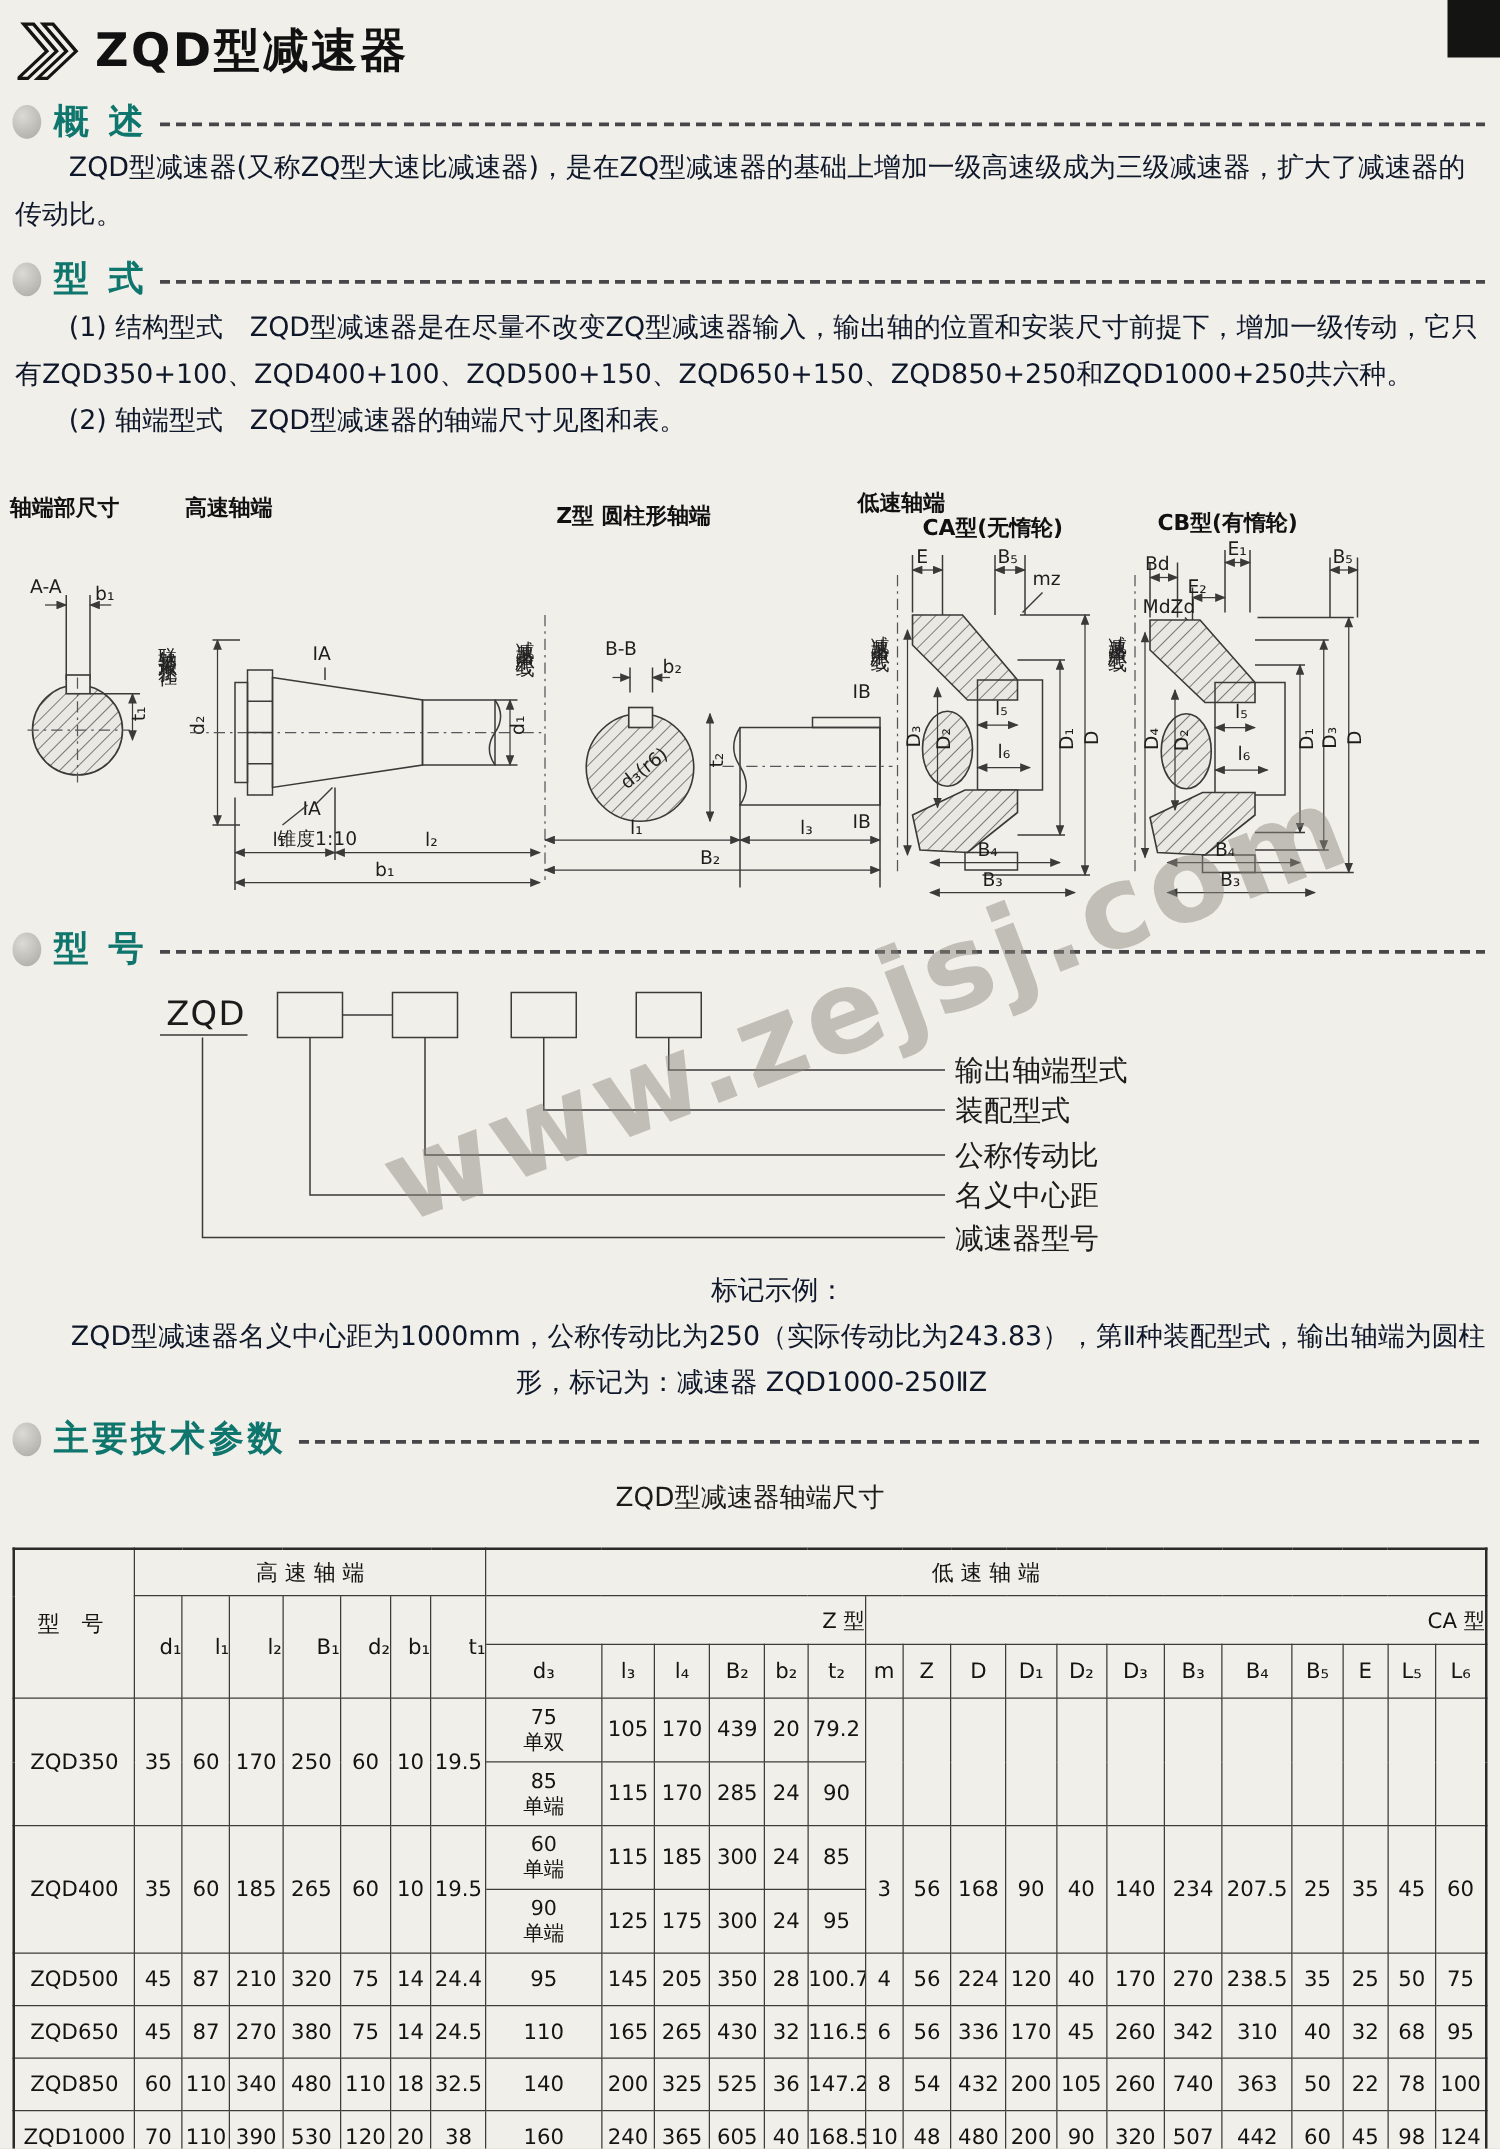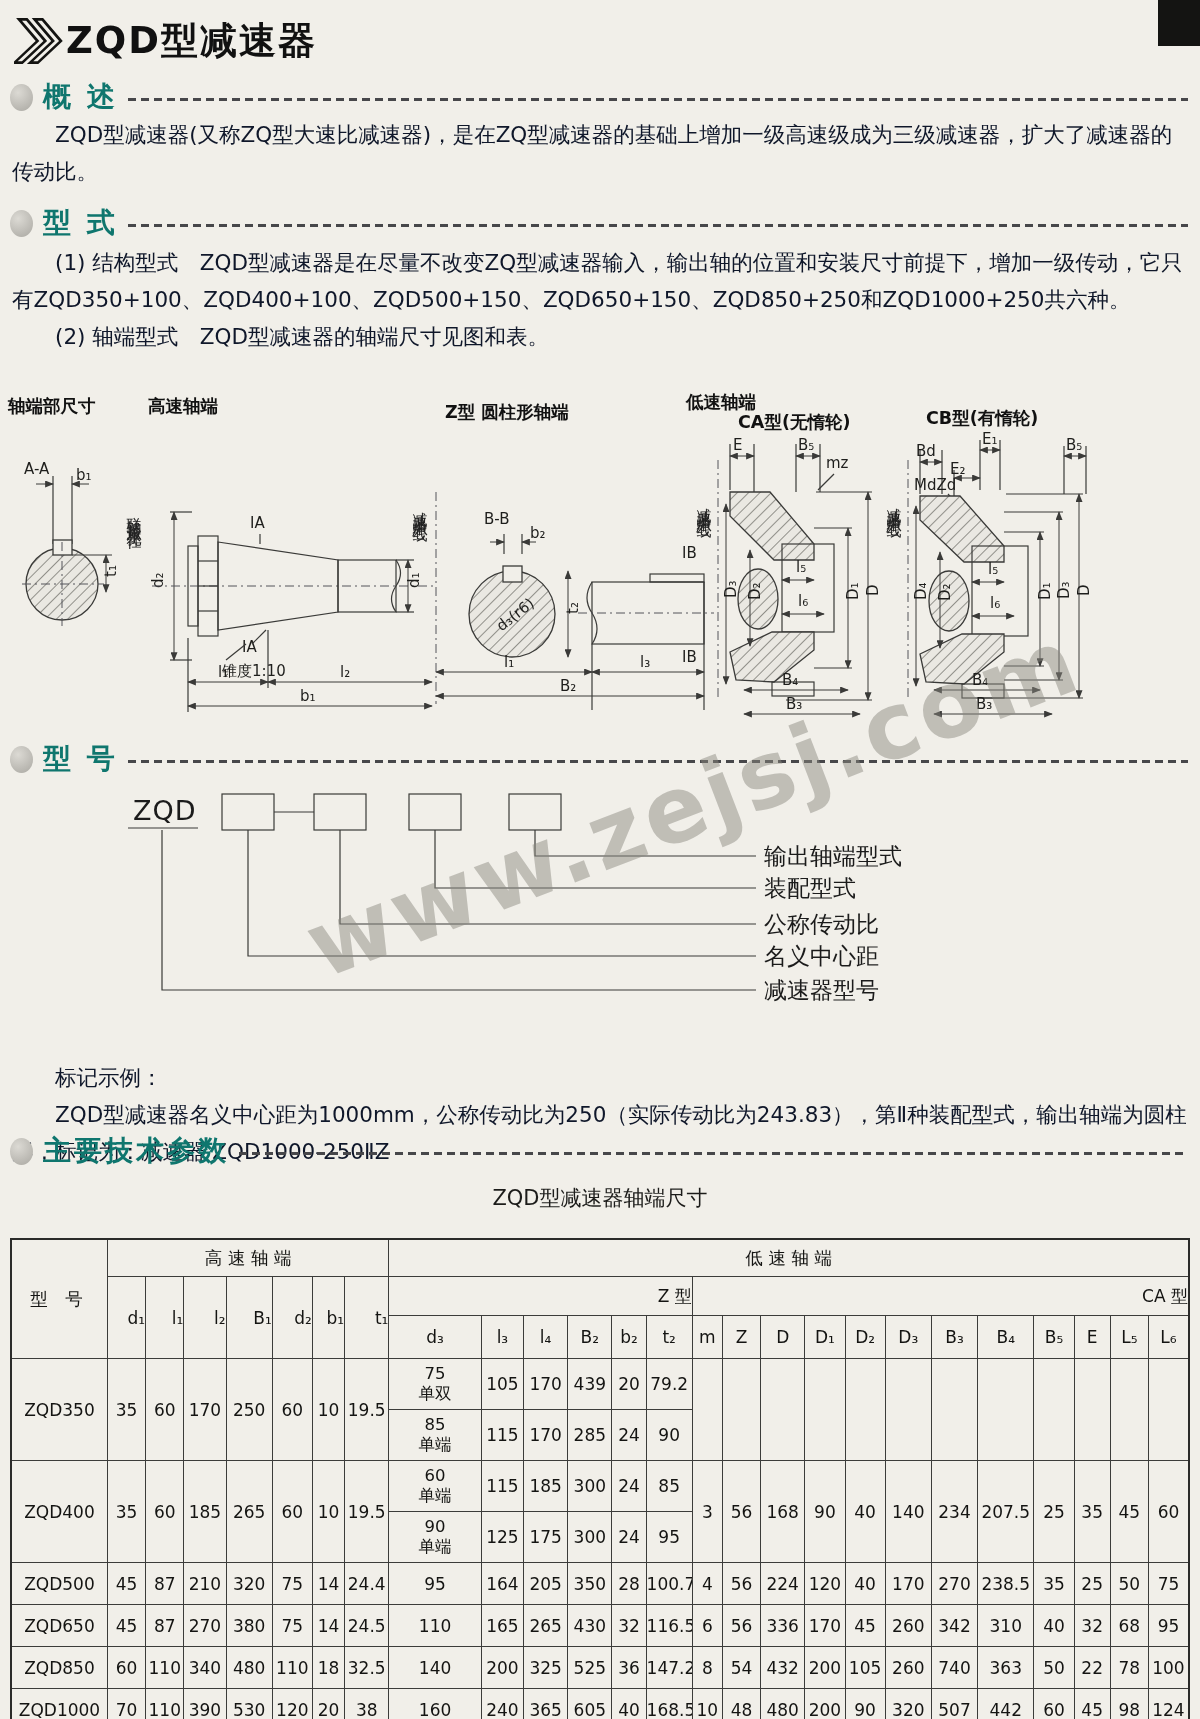--- a/index.html
+++ b/index.html
@@ -1,20 +1,20 @@
 <!DOCTYPE html>
 <html><head>
 <meta charset="utf-8">
 <style>
   html,body{margin:0;padding:0;background:#d8d6d0;}
   .page{position:relative;width:1200px;height:1719px;background:#f1efe9;
         font-family:"DejaVu Sans",sans-serif;color:#1c1c1a;overflow:hidden;}
   .corner-bar{position:absolute;top:0;right:0;width:42px;height:46px;background:#141412;}
   
-  .title-row{position:absolute;top:14px;left:14px;display:flex;align-items:center;}
+  .title-row{position:absolute;top:14px;left:14px;display:flex;align-items:center;gap:10px;}
   .title-row h1{margin:0;font-size:37px;font-weight:bold;letter-spacing:2px;color:#111;}
   
   .sec{position:absolute;left:10px;right:12px;display:flex;align-items:center;gap:10px;height:42px;}
   .bullet{flex:none;width:23px;height:27px;border-radius:50%;
           background:radial-gradient(circle at 35% 32%,#dcdad4,#a9a7a1);}
   .sec h2{margin:0;font-size:28px;font-weight:bold;letter-spacing:3px;white-space:nowrap;color:#0f766e;}
   .dash{flex:1;height:3px;margin-top:4px;
         background:repeating-linear-gradient(90deg,#47474a 0 8px,transparent 8px 13px);}
   .para{position:absolute;left:12px;width:1178px;font-size:21.5px;line-height:37px;color:#0f172a;}
   .ind{text-indent:2em;}
@@ -298,21 +298,21 @@
     <polyline class="ln" points="435,46 435,104 756,104"></polyline>
     <text class="callout" x="764" y="112">装配型式</text>
     <polyline class="ln" points="340,46 340,140 756,140"></polyline>
     <text class="callout" x="764" y="148">公称传动比</text>
     <polyline class="ln" points="248,46 248,172 756,172"></polyline>
     <text class="callout" x="764" y="180">名义中心距</text>
     <polyline class="ln" points="162,46 162,206 756,206"></polyline>
     <text class="callout" x="764" y="214">减速器型号</text>
   </svg>
 
-  <div class="para" style="top:1059px;">
+  <div class="para" style="top:1014px;text-align:center;">
     <div class="ind">标记示例：</div>
     <div class="ind">ZQD型减速器名义中心距为1000mm，公称传动比为250（实际传动比为243.83），第Ⅱ种装配型式，输出轴端为圆柱形，标记为：减速器 ZQD1000-250ⅡZ</div>
   </div>
 
   <div class="sec" style="top:1130px;">
     <span class="bullet"></span>
     <h2>主要技术参数</h2>
     <span class="dash"></span>
   </div>
 
@@ -474,21 +474,21 @@
     <tr class="sgl">
       <td>ZQD500</td>
       <td>45</td>
       <td>87</td>
       <td>210</td>
       <td>320</td>
       <td>75</td>
       <td>14</td>
       <td>24.4</td>
       <td>95</td>
-      <td>164</td>
+      <td>145</td>
       <td>205</td>
       <td>350</td>
       <td>28</td>
       <td>100.7</td>
       <td>4</td>
       <td>56</td>
       <td>224</td>
       <td>120</td>
       <td>40</td>
       <td>170</td>

